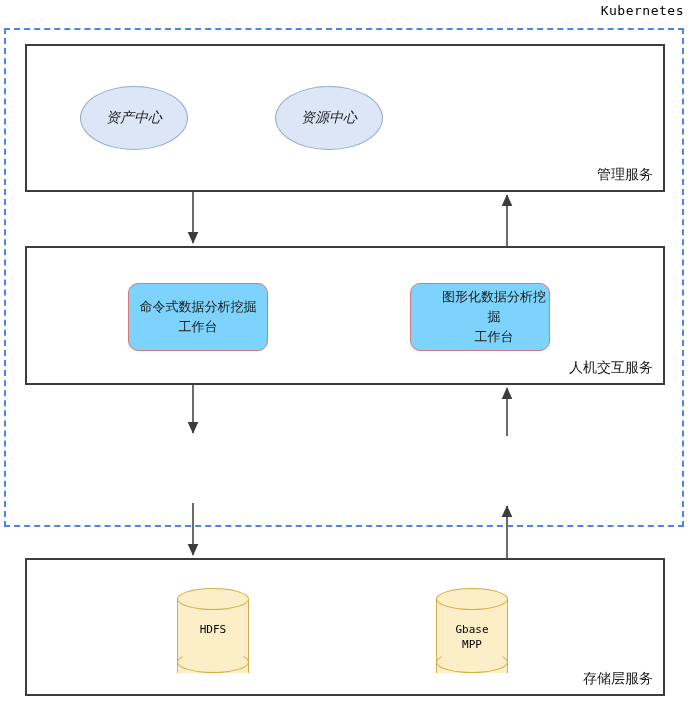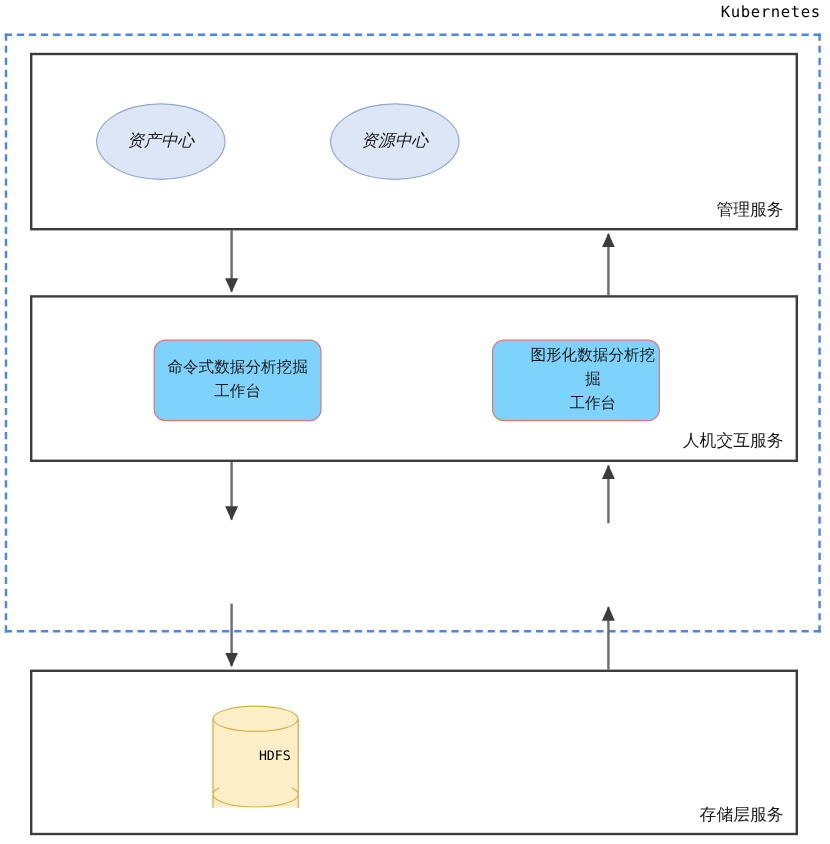--- a/index.html
+++ b/index.html
@@ -160,21 +160,21 @@
     left: 0; top: 0px;
     width: 72px;
     height: 22px;
     box-sizing: border-box;
     background: #fcefc7;
     border: 1px solid #d4ac4a;
     border-radius: 50%;
   }
   .cyl-text {
     position: absolute;
-    left: 16px;
+    left: 0;
     top: 34px;
     width: 72px;
     text-align: center;
     font-family: "DejaVu Sans Mono", "Liberation Mono", monospace;
     font-size: 11px;
     line-height: 15px;
     color: #000000;
     z-index: 3;
   }
   #cyl-hdfs  { left: 177px; }
@@ -226,20 +226,29 @@
 
   <div class="cylinder" id="cyl-hdfs">
     <div class="cyl-body"></div>
     <div class="cyl-bottom"></div>
     <div class="cyl-top"></div>
     <div class="cyl-text">
       <div>HDFS</div>
     </div>
   </div>
 
+  <div class="cylinder" id="cyl-gbase">
+    <div class="cyl-body"></div>
+    <div class="cyl-bottom"></div>
+    <div class="cyl-top"></div>
+    <div class="cyl-text">
+      <div>Gbase</div>
+      <div>MPP</div>
+    </div>
+  </div>
 
   <svg id="arrow-layer" width="692" height="703">
     <defs>
       <marker id="arrowhead" markerWidth="7" markerHeight="7" refX="5.6" refY="3" orient="auto" markerUnits="strokeWidth">
         <path d="M0,0.3 L6,3 L0,5.7 z" fill="#3c3c3c"></path>
       </marker>
     </defs>
 
     <line x1="193" y1="192" x2="193" y2="243" stroke="#6b6b6b" stroke-width="2" marker-end="url(#arrowhead)"></line>
 

